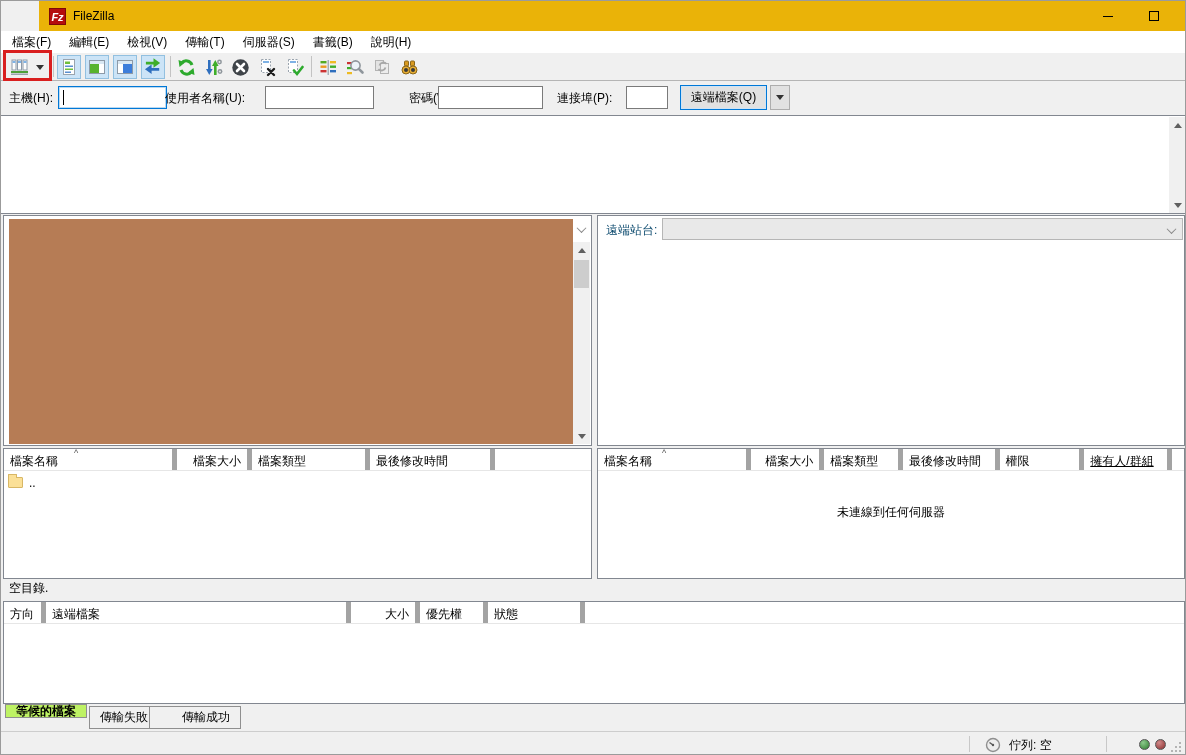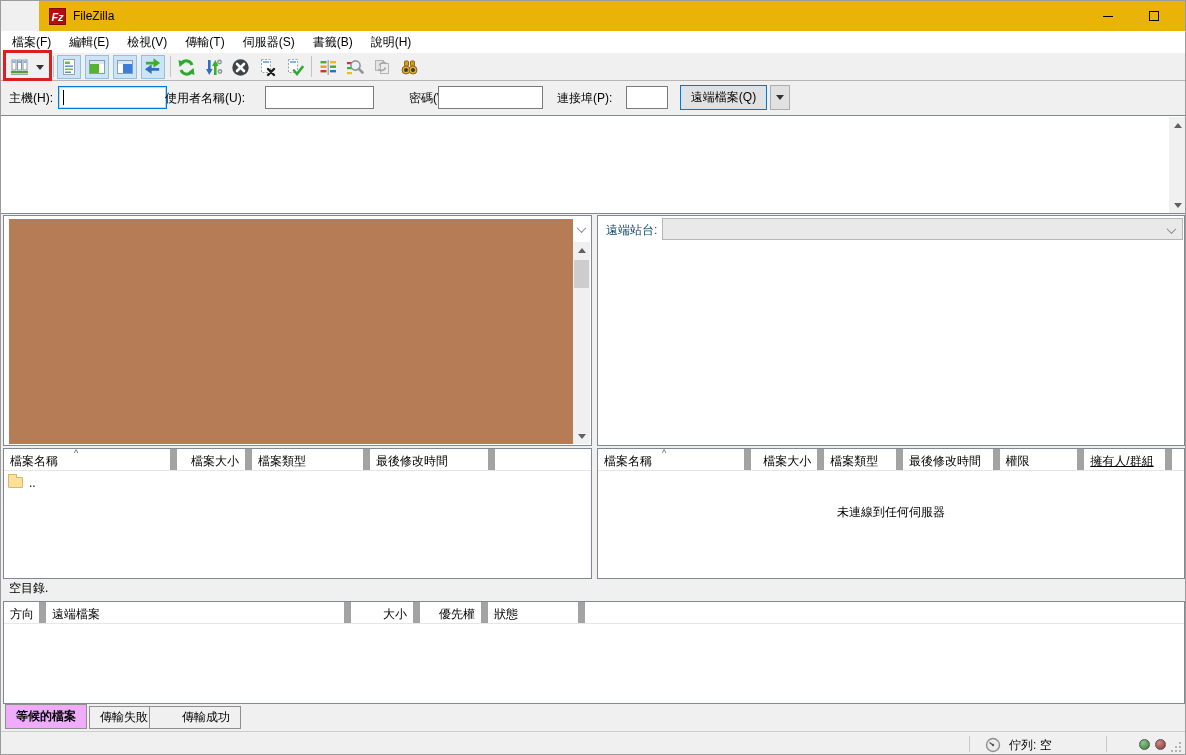--- a/index.html
+++ b/index.html
@@ -52,35 +52,35 @@
   .tri-up-s { width:0; height:0; border-left:4px solid transparent; border-right:4px solid transparent; border-bottom:5px solid #606060; }
   .tri-dn-s { width:0; height:0; border-left:4px solid transparent; border-right:4px solid transparent; border-top:5px solid #606060; }
   .sb-thumb { position:absolute; left:1px; width:15px; background:#cdcdcd; }
   
   .box { position:absolute; background:#fff; border:1px solid #828790; }
   .redaction { position:absolute; left:8px; top:218px; width:564px; height:225px; background:#b67c55; z-index:10; }
   .combo-chevron { position:absolute; display:flex; align-items:center; justify-content:center; color:#7a7a7a; }
   .chev { width:7px; height:7px; border-right:1.5px solid #8a8a8a; border-bottom:1.5px solid #8a8a8a; transform:rotate(45deg) translate(-1px,-1px); }
   
   .lv-header { position:absolute; left:0; top:0; right:0; height:22px; background:#fff; border-bottom:1px solid #e6e6e6; display:flex; }
-  .lv-col { border-right:7px solid #a3a3a3; padding:4px 6px 0 6px; white-space:nowrap; overflow:hidden; position:relative; }
+  .lv-col { border-right:5px solid #a3a3a3; padding:4px 6px 0 6px; white-space:nowrap; overflow:hidden; position:relative; }
   .lv-col.num { text-align:right; }
   .sort-ind { position:absolute; font-size:9px; color:#555; top:-1px; }
   .lv-row { position:absolute; left:0; top:24px; height:19px; display:flex; align-items:center; padding-left:4px; }
   .folder-icon { width:15px; height:11px; background:#fbe097; border:1px solid #d8b765; border-radius:1px; position:relative; margin-right:6px; }
   .folder-icon::before { content:""; position:absolute; left:-1px; top:-4px; width:7px; height:3px; background:#fbe097; border:1px solid #d8b765; border-bottom:none; border-radius:1px 1px 0 0; }
   .pane-status { position:absolute; height:19px; padding-left:8px; display:flex; align-items:center; }
   .empty-msg { position:absolute; left:0; right:0; top:55px; text-align:center; }
   .remote-site-label { position:absolute; left:8px; top:6px; color:#0c4a6e; }
   .remote-site-combo { position:absolute; left:64px; top:2px; width:521px; height:22px; background:#e9e9e9; border:1px solid #b6b6b6; }
   
   .tabs { position:absolute; left:0; top:703px; width:100%; height:27px; }
   .tab { position:absolute; top:2px; height:23px; border:1px solid #8f8f8f; background:#f0f0f0;
     display:flex; align-items:center; justify-content:center; padding:0 10px; }
-  .tab.active { top:0; height:25px; font-weight:bold; background:#f0abfc; z-index:2; }
+  .tab.active { top:0; height:14px; font-weight:bold; background:#bef264; z-index:2; }
   
   .statusbar { position:absolute; left:0; top:730px; width:100%; height:25px; background:#f0f0f0; border-top:1px solid #cdcdcd; }
   .sb-sep { position:absolute; top:4px; width:1px; height:16px; background:#c8c8c8; }
   .led { position:absolute; top:7px; width:11px; height:11px; border-radius:50%; border:1px solid #555; }
   .led-green { background:radial-gradient(circle at 35% 30%, #8cc98c, #2f7d2f); }
   .led-red { background:radial-gradient(circle at 35% 30%, #d08a8a, #8d2f2f); }
   .grip { position:absolute; right:3px; bottom:3px; }
   svg { display:block; }
 </style>
 </head>
@@ -330,21 +330,21 @@
       <div class="lv-col" style="flex:1; border-right:none;"></div>
     </div>
     <div class="empty-msg">未連線到任何伺服器</div>
   </div>
 
   <div class="box" style="left:2px; top:600px; width:1182px; height:103px;">
     <div class="lv-header">
       <div class="lv-col" style="width:42px;">方向</div>
       <div class="lv-col" style="width:305px;">遠端檔案</div>
       <div class="lv-col num" style="width:69px;">大小</div>
-      <div class="lv-col" style="width:68px;text-align:right;">優先權</div>
+      <div class="lv-col" style="width:68px;">優先權</div>
       <div class="lv-col" style="width:97px;">狀態</div>
       <div class="lv-col" style="flex:1; border-right:none;"></div>
     </div>
   </div>
 
   <div class="tabs">
     <div class="tab active" style="left:4px;">等候的檔案</div>
     <div class="tab" style="left:88px;">傳輸失敗</div>
     <div class="tab" style="left:148px;padding-left:32px;">傳輸成功</div>
   </div>

